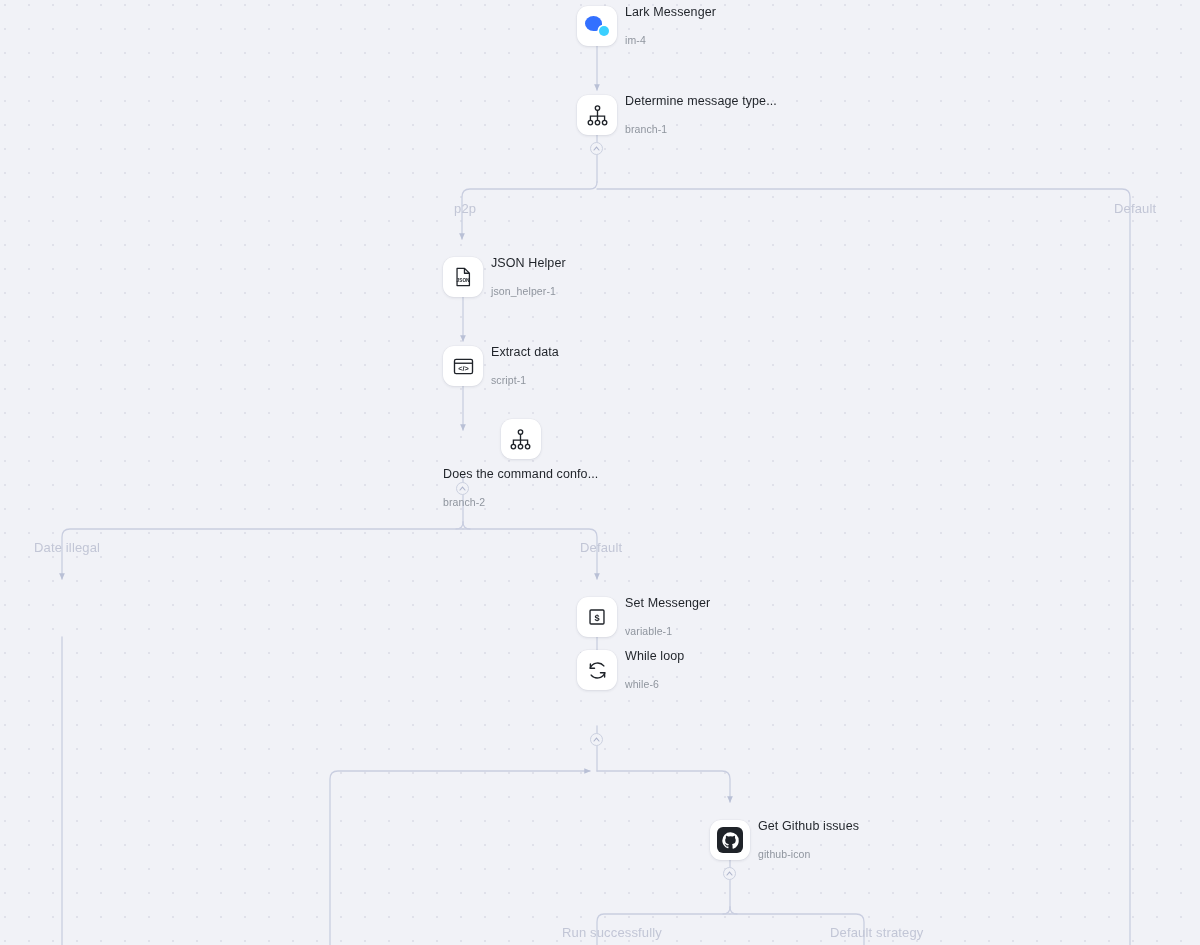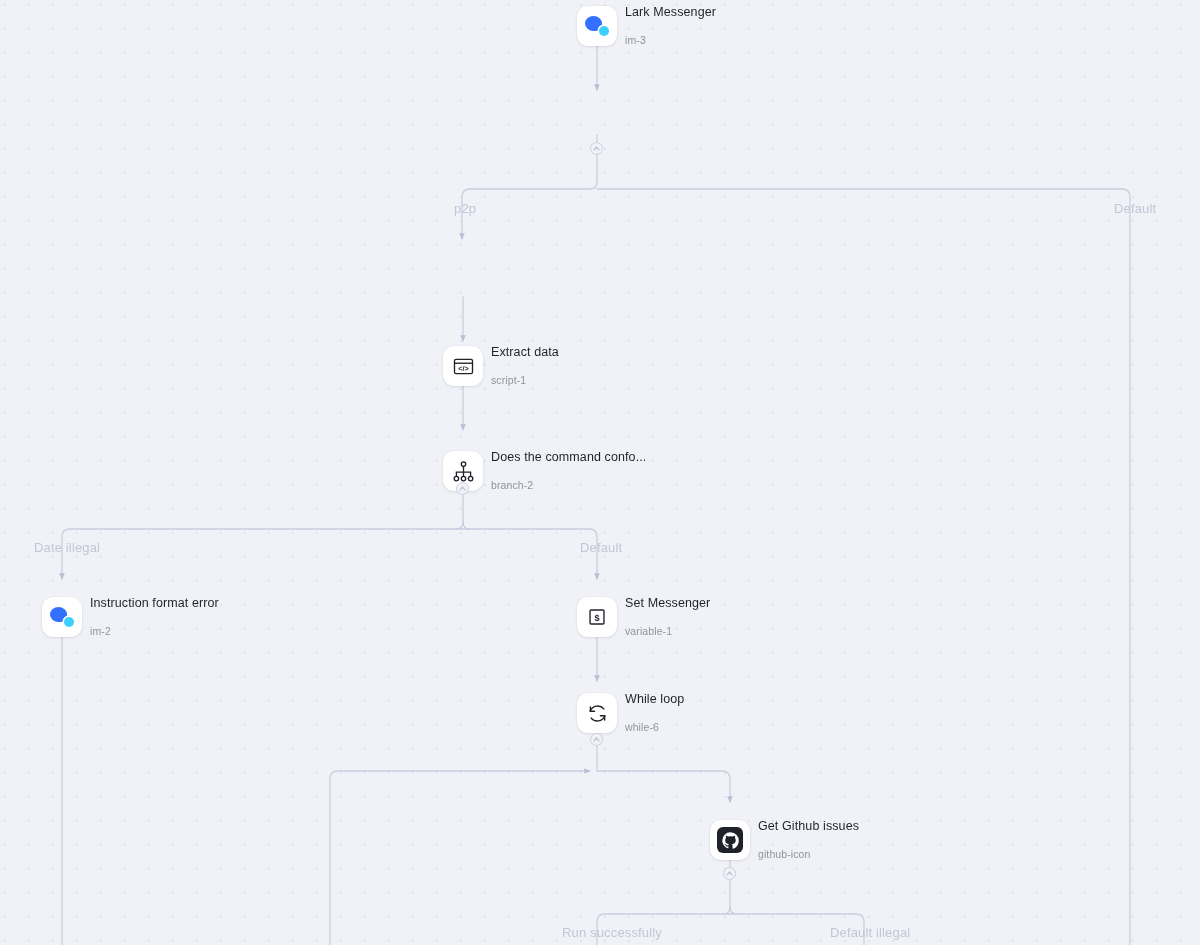--- a/index.html
+++ b/index.html
@@ -168,98 +168,118 @@
     <svg width="7" height="5" viewBox="0 0 7 5">
       <path d="M1,4 L3.5,1.2 L6,4" fill="none" stroke="#aeb5cc" stroke-width="1.1" stroke-linecap="round"></path>
     </svg>
   </div>
 
   <div class="edge-label" style="left:454px; top:203px;">p2p</div>
   <div class="edge-label" style="left:1114px; top:203px;">Default</div>
   <div class="edge-label" style="left:34px; top:542px;text-align:right;">Date illegal</div>
   <div class="edge-label" style="left:580px; top:542px;">Default</div>
   <div class="edge-label" style="left:562px; top:927px;">Run successfully</div>
-  <div class="edge-label" style="left:830px; top:927px;">Default illegal</div>
+  <div class="edge-label" style="left:830px; top:927px;">Default strategy</div>
 
   <div class="node" style="left:577px; top:5px;">
     <div class="node-card">
       <div class="lark-wrap">
         <div class="lark-bubble"></div>
           <div class="lark-dot"></div>
       </div>
     </div>
     <div class="node-meta">
       <div class="node-title">Lark Messenger</div>
-      <div class="node-sub">im-3</div>
-    </div>
-  </div>
-
-
-
-  <div class="node" style="left:443px; top:345px;">
-    <div class="node-card">
-      <svg class="ico" width="23" height="23" viewBox="0 0 24 24">
-        <rect x="2.6" y="4.6" width="18.8" height="14.8" rx="1.6" fill="none" stroke="#1f2329" stroke-width="1.4"></rect>
-        <path d="M2.6 8.6 H21.4" stroke="#1f2329" stroke-width="1.4"></path>
-        <text x="12" y="16.4" font-family="'Liberation Sans',sans-serif" font-size="7.6" font-weight="bold" fill="#1f2329" text-anchor="middle">&lt;/&gt;</text>
-      </svg>
-    </div>
-    <div class="node-meta">
-      <div class="node-title">Extract data</div>
-      <div class="node-sub">script-1</div>
-    </div>
-  </div>
-
-  <div class="node" style="left:443px; top:450px;">
+      <div class="node-sub">im-4</div>
+    </div>
+  </div>
+
+  <div class="node" style="left:577px; top:94px;">
     <div class="node-card">
       <svg class="ico" width="23" height="23" viewBox="0 0 24 24">
         <g fill="none" stroke="#1f2329" stroke-width="1.4">
           <circle cx="12" cy="4.3" r="2.3"></circle>
           <circle cx="4.6" cy="19.4" r="2.3"></circle>
           <circle cx="12" cy="19.4" r="2.3"></circle>
           <circle cx="19.4" cy="19.4" r="2.3"></circle>
           <path d="M12 6.6 L12 12.6" stroke-linecap="round"></path>
           <path d="M4.6 17.1 L4.6 12.6 L19.4 12.6 L19.4 17.1" stroke-linecap="round"></path>
           <path d="M12 12.6 L12 17.1" stroke-linecap="round"></path>
         </g>
       </svg>
     </div>
     <div class="node-meta">
+      <div class="node-title">Determine message type...</div>
+      <div class="node-sub">branch-1</div>
+    </div>
+  </div>
+
+  <div class="node" style="left:443px; top:256px;">
+    <div class="node-card">
+      <svg class="ico" width="22" height="22" viewBox="0 0 24 24">
+        <path d="M5.5 2.6 h8.2 L19 7.9 v13.5 H5.5 Z" fill="none" stroke="#1f2329" stroke-width="1.4" stroke-linejoin="round"></path>
+        <path d="M13.6 2.8 v5.1 h5.1" fill="none" stroke="#1f2329" stroke-width="1.4" stroke-linejoin="round"></path>
+        <text x="12.1" y="17.4" font-family="'Liberation Sans',sans-serif" font-size="5.2" font-weight="bold" fill="#1f2329" text-anchor="middle">JSON</text>
+      </svg>
+    </div>
+    <div class="node-meta">
+      <div class="node-title">JSON Helper</div>
+      <div class="node-sub">json_helper-1</div>
+    </div>
+  </div>
+
+  <div class="node" style="left:443px; top:345px;">
+    <div class="node-card">
+      <svg class="ico" width="23" height="23" viewBox="0 0 24 24">
+        <rect x="2.6" y="4.6" width="18.8" height="14.8" rx="1.6" fill="none" stroke="#1f2329" stroke-width="1.4"></rect>
+        <path d="M2.6 8.6 H21.4" stroke="#1f2329" stroke-width="1.4"></path>
+        <text x="12" y="16.4" font-family="'Liberation Sans',sans-serif" font-size="7.6" font-weight="bold" fill="#1f2329" text-anchor="middle">&lt;/&gt;</text>
+      </svg>
+    </div>
+    <div class="node-meta">
+      <div class="node-title">Extract data</div>
+      <div class="node-sub">script-1</div>
+    </div>
+  </div>
+
+  <div class="node" style="left:443px; top:419px;flex-direction:column;">
+    <div class="node-card">
+      <svg class="ico" width="23" height="23" viewBox="0 0 24 24">
+        <g fill="none" stroke="#1f2329" stroke-width="1.4">
+          <circle cx="12" cy="4.3" r="2.3"></circle>
+          <circle cx="4.6" cy="19.4" r="2.3"></circle>
+          <circle cx="12" cy="19.4" r="2.3"></circle>
+          <circle cx="19.4" cy="19.4" r="2.3"></circle>
+          <path d="M12 6.6 L12 12.6" stroke-linecap="round"></path>
+          <path d="M4.6 17.1 L4.6 12.6 L19.4 12.6 L19.4 17.1" stroke-linecap="round"></path>
+          <path d="M12 12.6 L12 17.1" stroke-linecap="round"></path>
+        </g>
+      </svg>
+    </div>
+    <div class="node-meta">
       <div class="node-title">Does the command confo...</div>
       <div class="node-sub">branch-2</div>
     </div>
   </div>
 
-  <div class="node" style="left:42px; top:596px;">
-    <div class="node-card">
-      <div class="lark-wrap">
-        <div class="lark-bubble"></div>
-          <div class="lark-dot"></div>
-      </div>
-    </div>
-    <div class="node-meta">
-      <div class="node-title">Instruction format error</div>
-      <div class="node-sub">im-2</div>
-    </div>
-  </div>
 
   <div class="node" style="left:577px; top:596px;">
     <div class="node-card">
       <svg class="ico" width="22" height="22" viewBox="0 0 24 24">
         <rect x="4.4" y="4.4" width="15.2" height="15.2" rx="1.1" fill="none" stroke="#1f2329" stroke-width="1.5"></rect>
         <text x="12" y="16.1" font-family="'Liberation Sans',sans-serif" font-size="10" font-weight="bold" fill="#1f2329" text-anchor="middle">$</text>
       </svg>
     </div>
     <div class="node-meta">
       <div class="node-title">Set Messenger</div>
       <div class="node-sub">variable-1</div>
     </div>
   </div>
 
-  <div class="node" style="left:577px; top:692px;">
+  <div class="node" style="left:577px; top:649px;">
     <div class="node-card">
       <svg class="ico" width="23" height="23" viewBox="0 0 24 24">
         <g fill="none" stroke="#1f2329" stroke-width="1.5" stroke-linecap="round">
           <path d="M4.4 9.4 A8.4 8.4 0 0 1 18.6 7.2"></path>
           <path d="M19.6 14.6 A8.4 8.4 0 0 1 5.4 16.8"></path>
           <path d="M4.6 5.3 L4.6 9.6 L8.9 9.6"></path>
           <path d="M19.4 18.7 L19.4 14.4 L15.1 14.4"></path>
         </g>
       </svg>
     </div>

